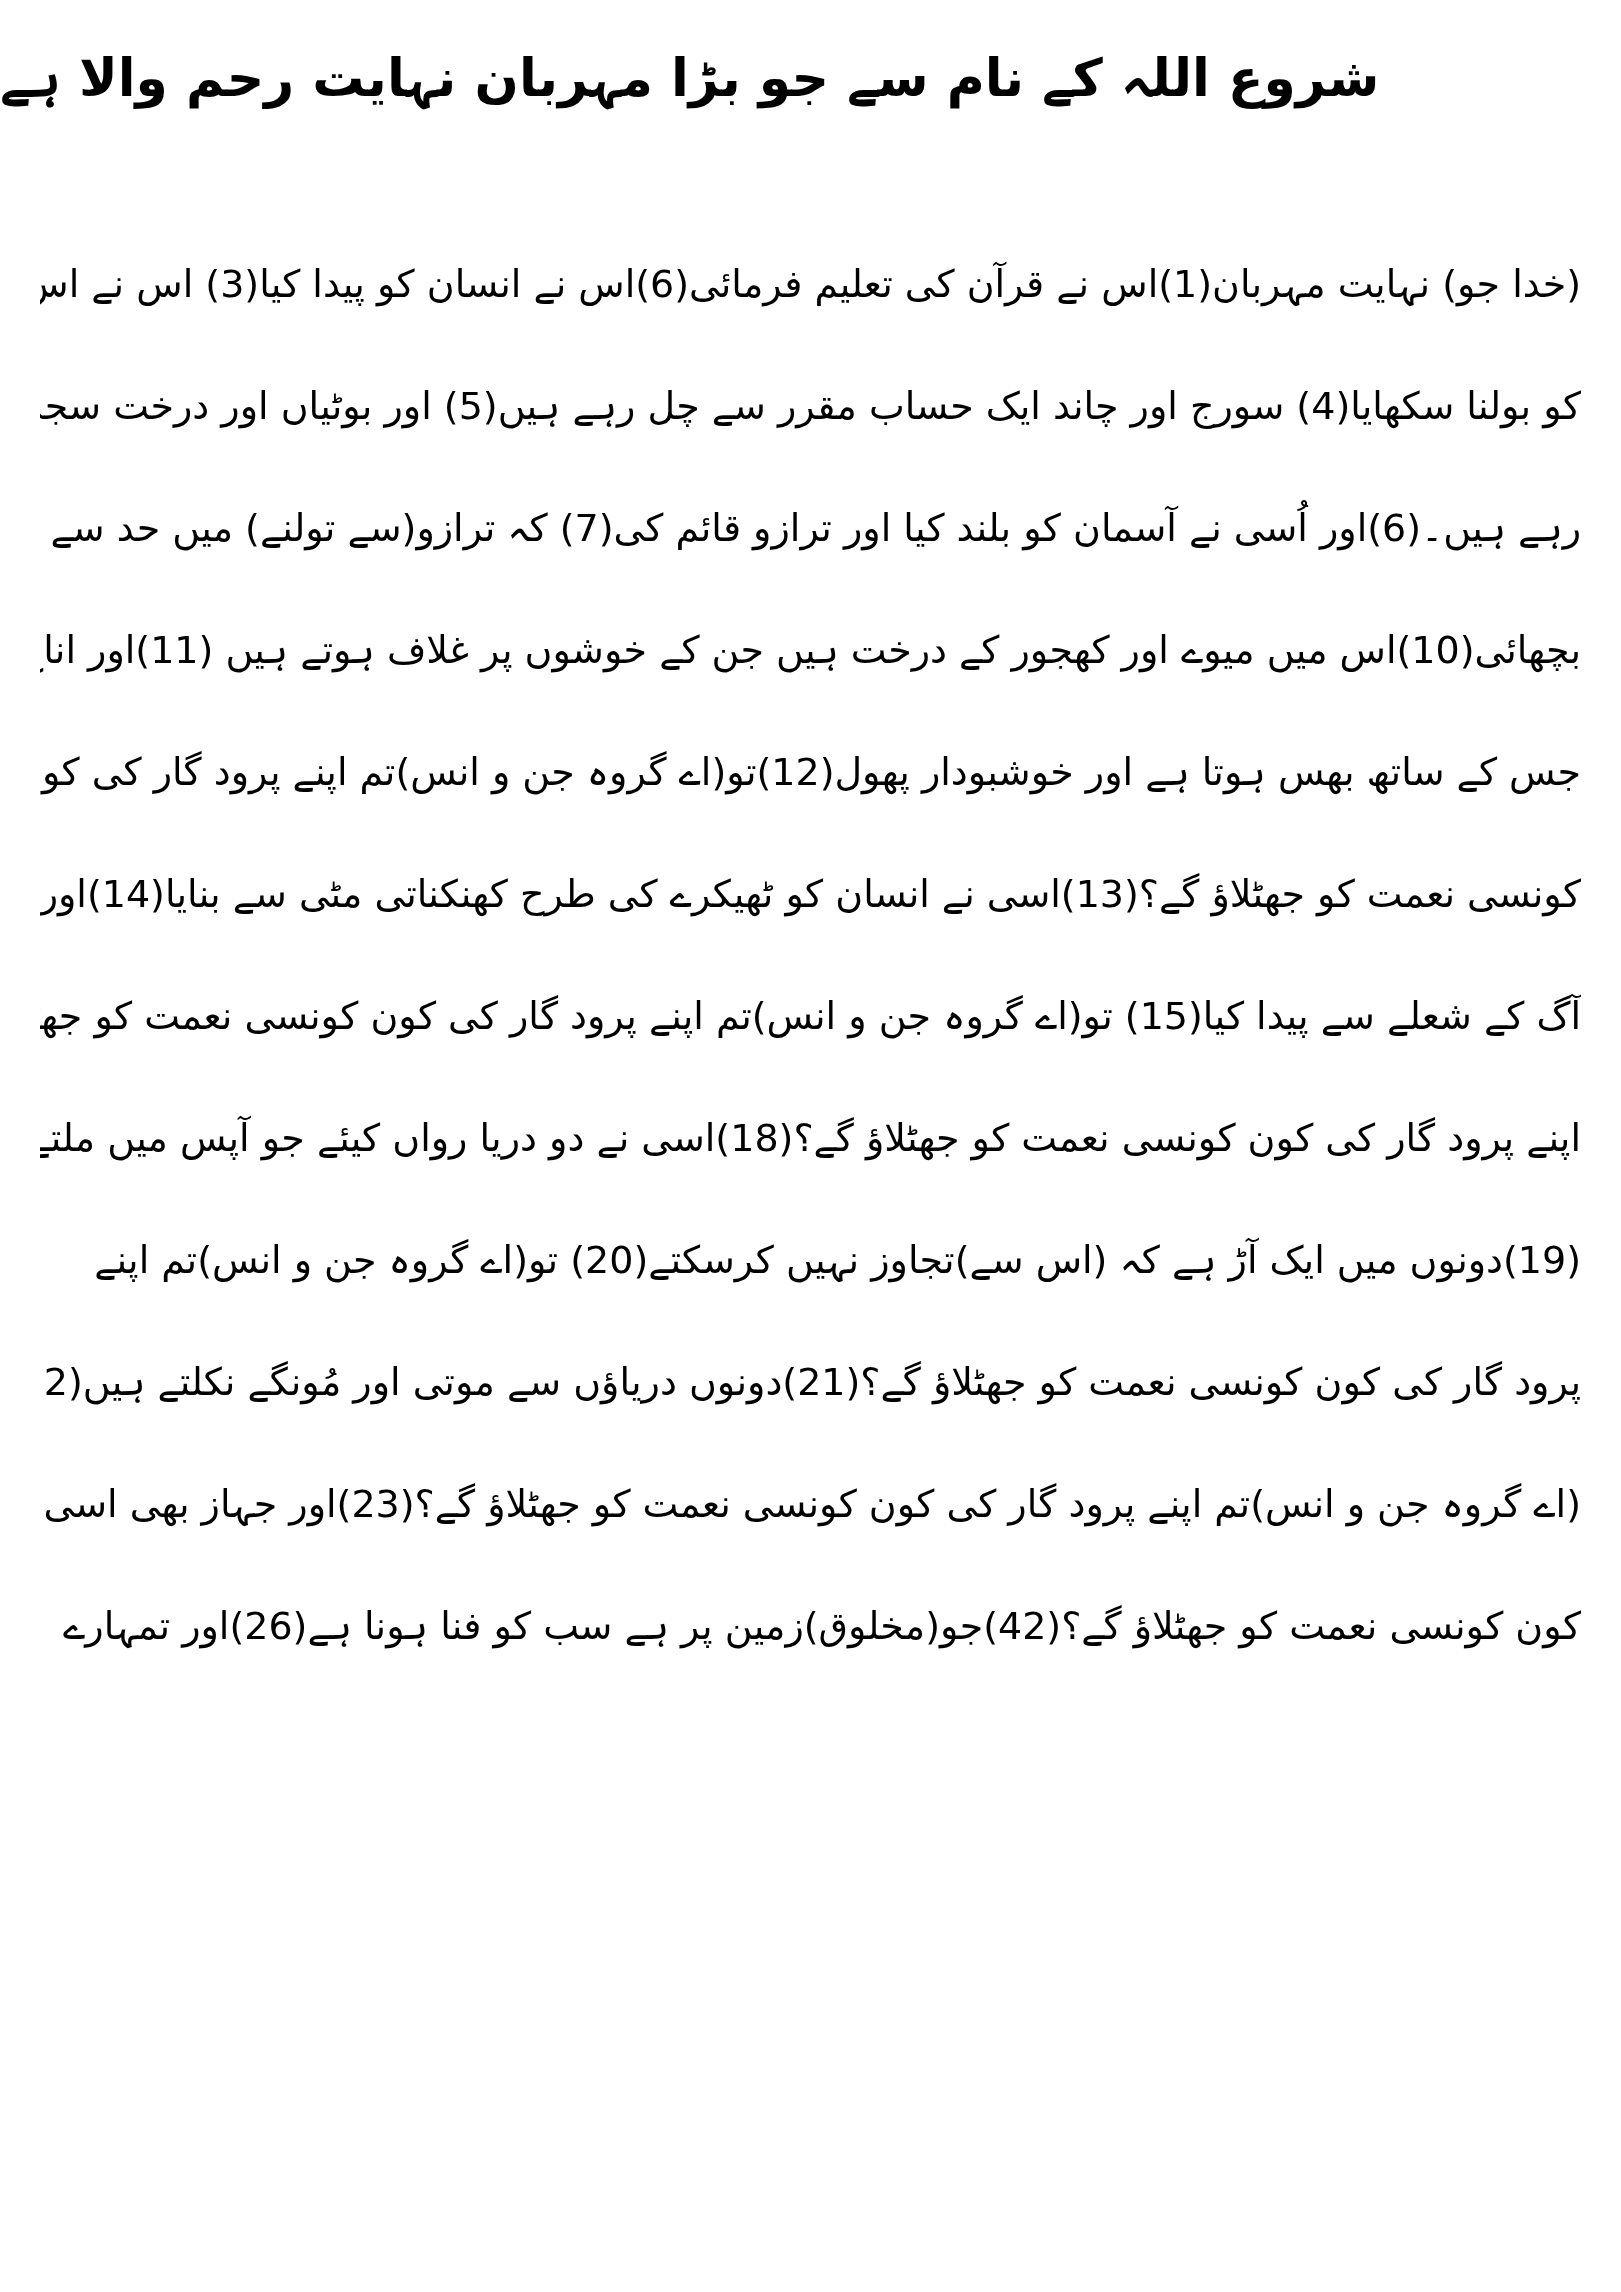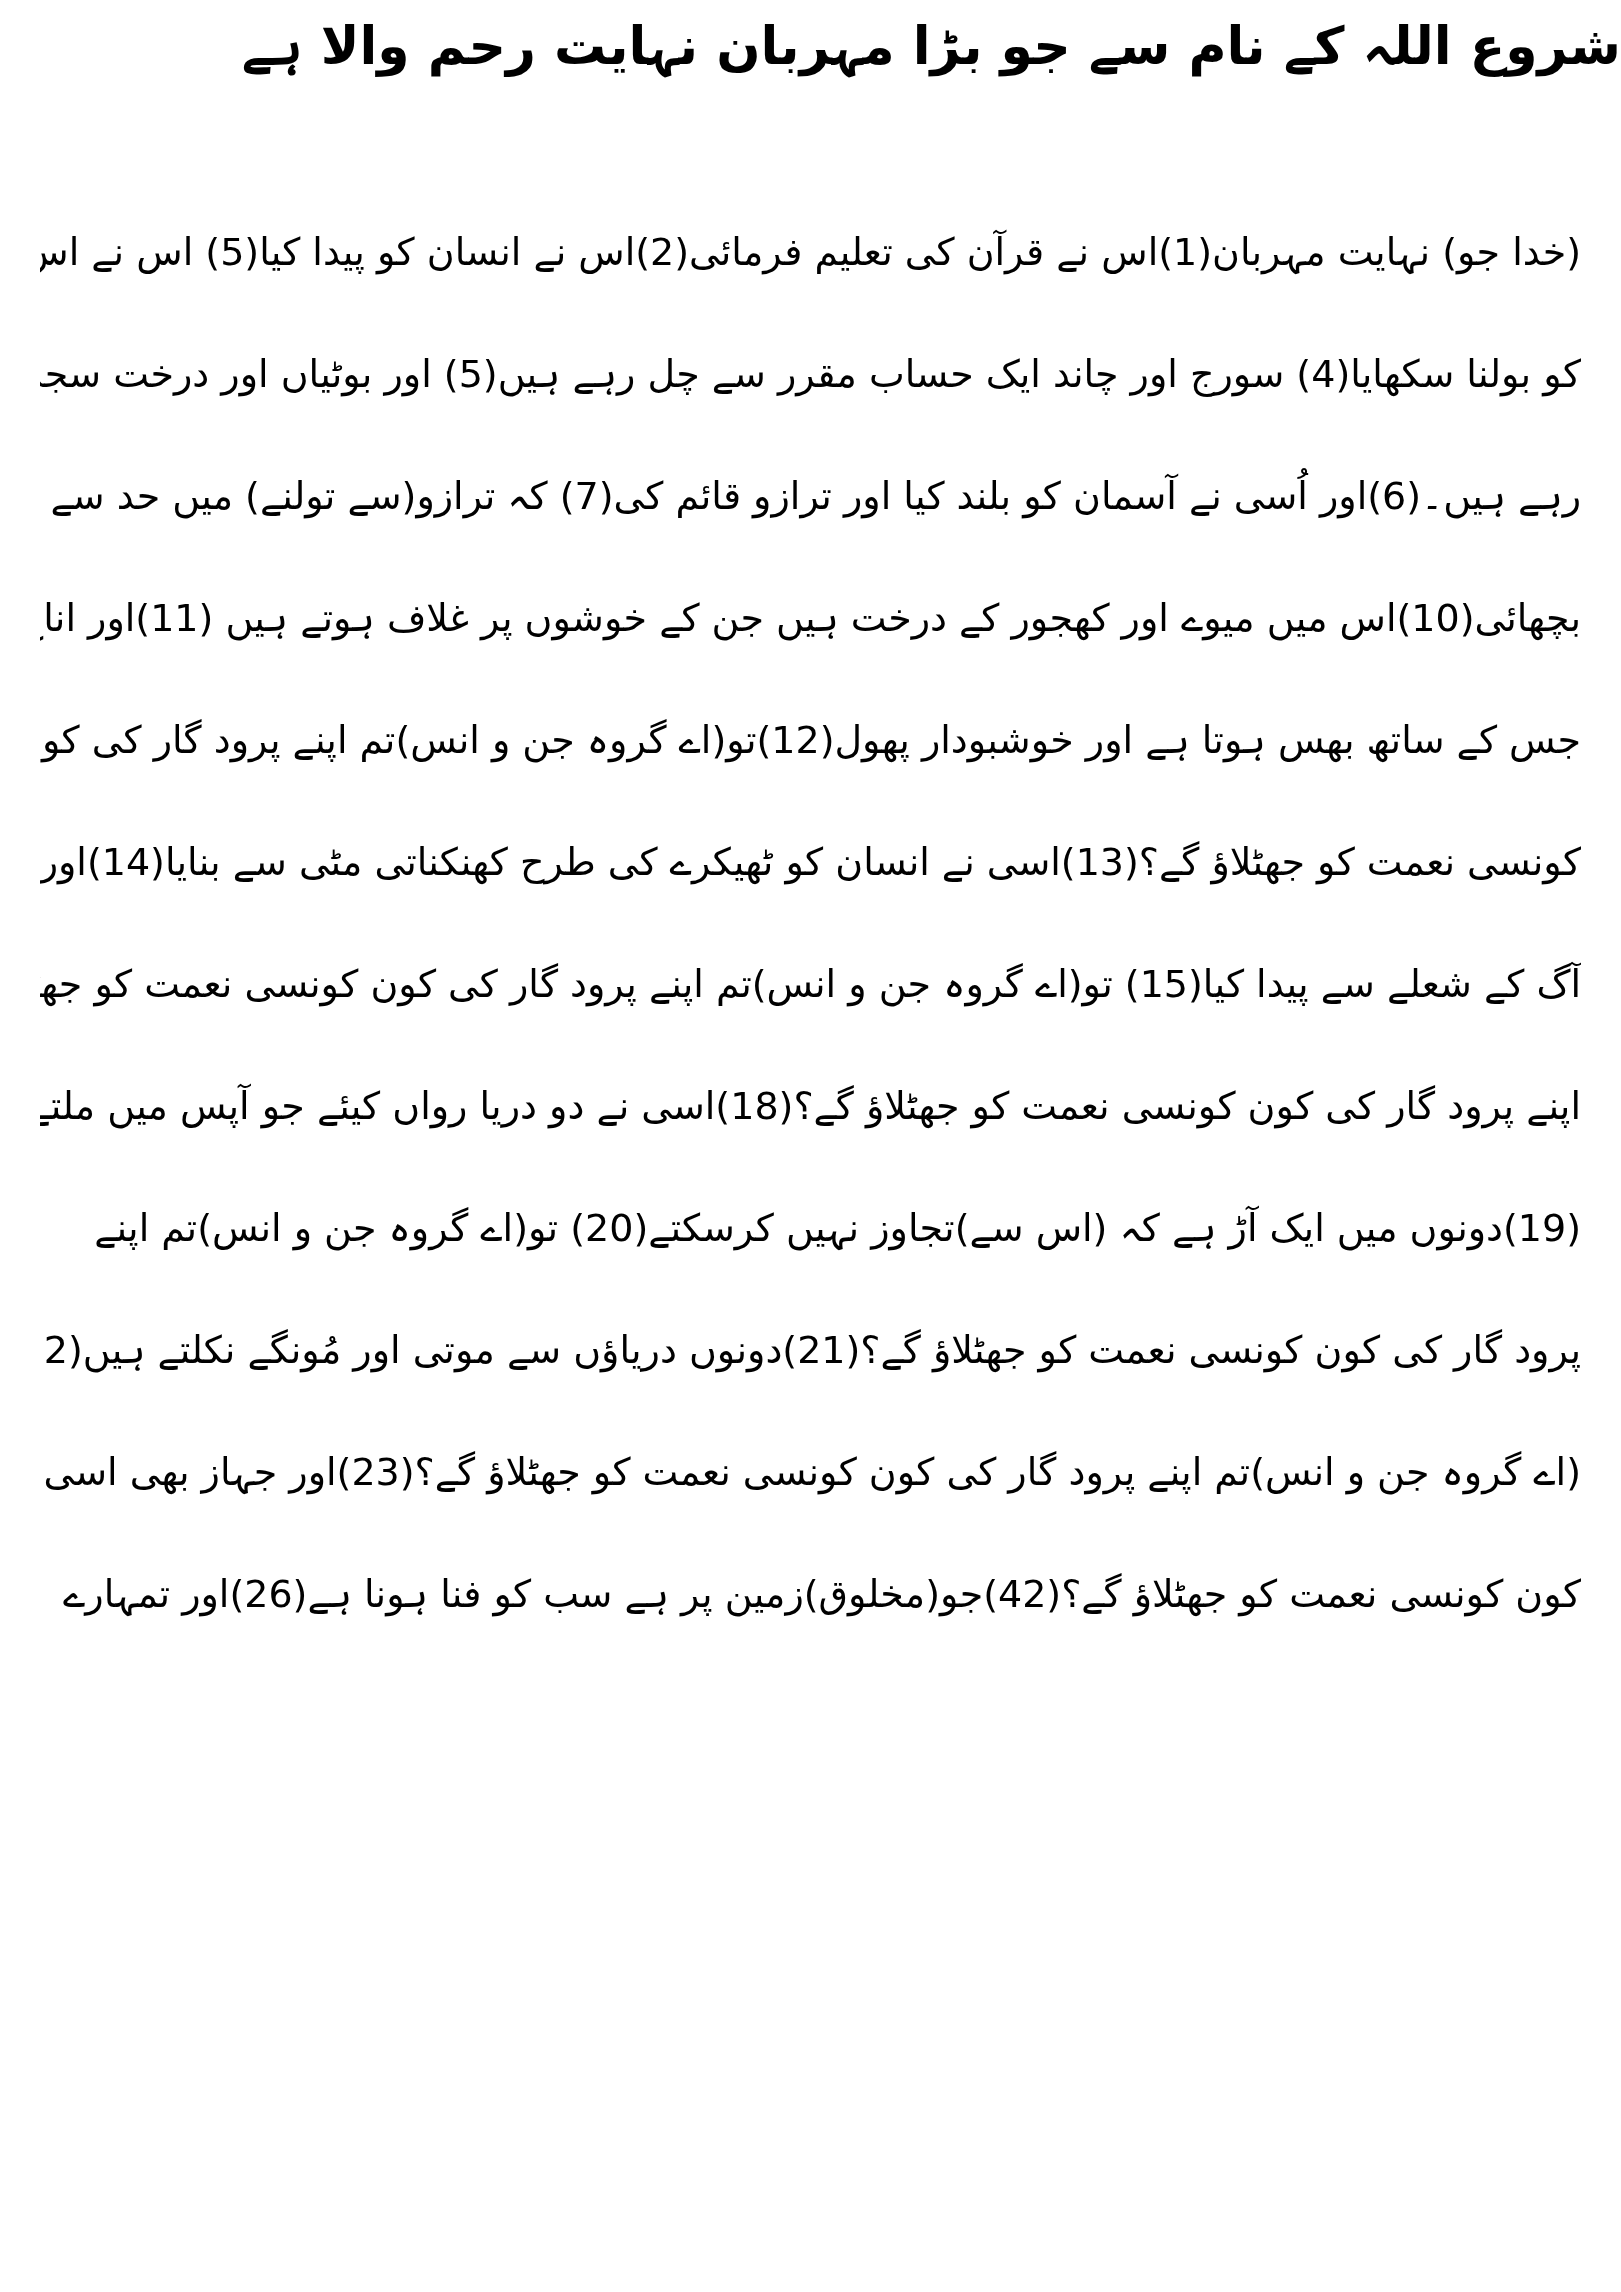--- a/index.html
+++ b/index.html
@@ -9,22 +9,22 @@
   }
   .page {
     position: relative;
     width: 1621px;
     height: 2293px;
     background: #ffffff;
     color: #000000;
     overflow: hidden;
   }
   .title {
-    padding-top: 16px;
-    text-align: right;
+    padding-top: 48px;
+    text-align: left;
     direction: rtl;
     font-size: 52px;
     font-weight: bold;
     color: #000000;
     letter-spacing: 0px;
   }
   .body-text {
     margin: 115px 40px 0 40px;
     direction: rtl;
   }
@@ -49,21 +49,21 @@
   }
 </style>
 </head>
 <body>
 
 <div class="page">
 
   <div class="title">شروع اللہ کے نام سے جو بڑا مہربان نہایت رحم والا ہے</div>
 
   <div class="body-text">
-    <div class="text-line">(خدا جو) نہایت مہربان(1)اس نے قرآن کی تعلیم فرمائی(2)اس نے انسان کو پیدا کیا(5) اس نے اس</div>
+    <div class="text-line">(خدا جو) نہایت مہربان(1)اس نے قرآن کی تعلیم فرمائی(6)اس نے انسان کو پیدا کیا(3) اس نے اس</div>
     <div class="text-line">کو بولنا سکھایا(4) سورج اور چاند ایک حساب مقرر سے چل رہے ہیں(5) اور بوٹیاں اور درخت سجدہ کر</div>
     <div class="text-line">رہے ہیں۔(6)اور اُسی نے آسمان کو بلند کیا اور ترازو قائم کی(7) کہ ترازو(سے تولنے) میں حد سے تجاوز</div>
     <div class="text-line">بچھائی(10)اس میں میوے اور کھجور کے درخت ہیں جن کے خوشوں پر غلاف ہوتے ہیں (11)اور اناج</div>
     <div class="text-line">جس کے ساتھ بھس ہوتا ہے اور خوشبودار پھول(12)تو(اے گروہ جن و انس)تم اپنے پرود گار کی کون</div>
     <div class="text-line">کونسی نعمت کو جھٹلاؤ گے؟(13)اسی نے انسان کو ٹھیکرے کی طرح کھنکناتی مٹی سے بنایا(14)اور جنات کو</div>
     <div class="text-line">آگ کے شعلے سے پیدا کیا(15) تو(اے گروہ جن و انس)تم اپنے پرود گار کی کون کونسی نعمت کو جھٹلاؤ</div>
     <div class="text-line">اپنے پرود گار کی کون کونسی نعمت کو جھٹلاؤ گے؟(18)اسی نے دو دریا رواں کیئے جو آپس میں ملتے ہیں</div>
     <div class="text-line">(19)دونوں میں ایک آڑ ہے کہ (اس سے)تجاوز نہیں کرسکتے(20) تو(اے گروہ جن و انس)تم اپنے</div>
     <div class="text-line">پرود گار کی کون کونسی نعمت کو جھٹلاؤ گے؟(21)دونوں دریاؤں سے موتی اور مُونگے نکلتے ہیں(22) تو</div>
     <div class="text-line">(اے گروہ جن و انس)تم اپنے پرود گار کی کون کونسی نعمت کو جھٹلاؤ گے؟(23)اور جہاز بھی اسی کے</div>

